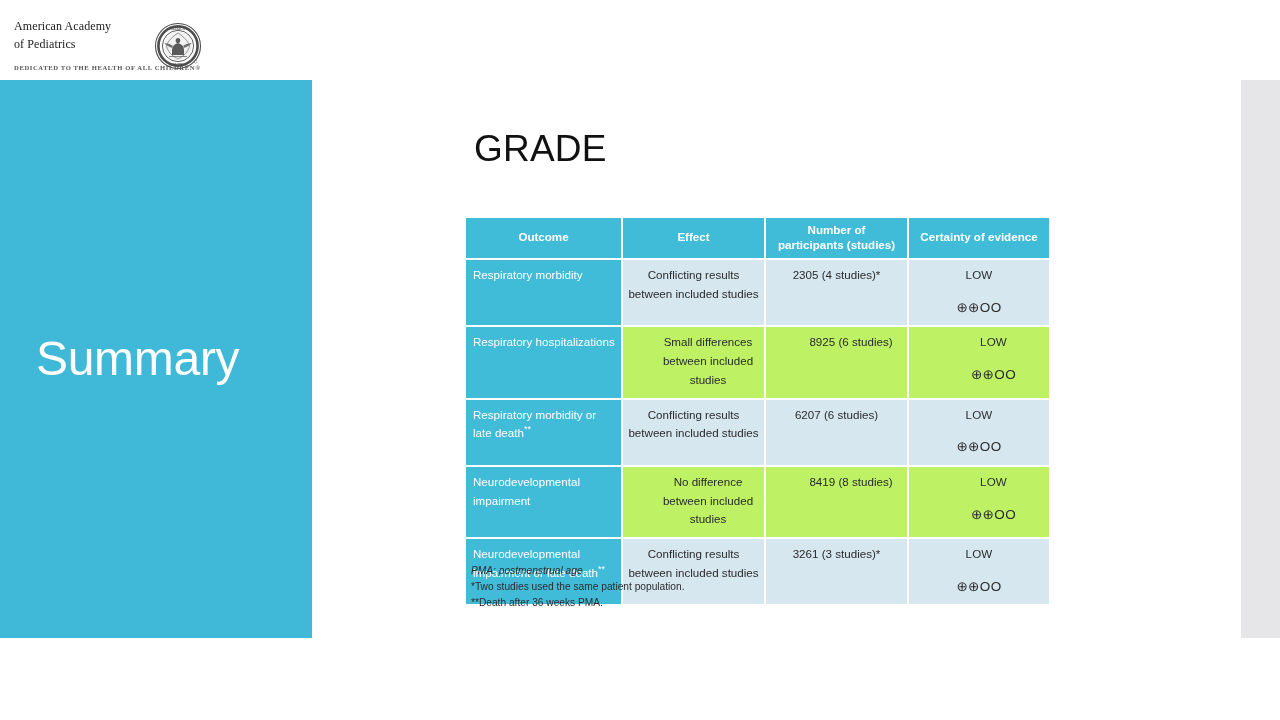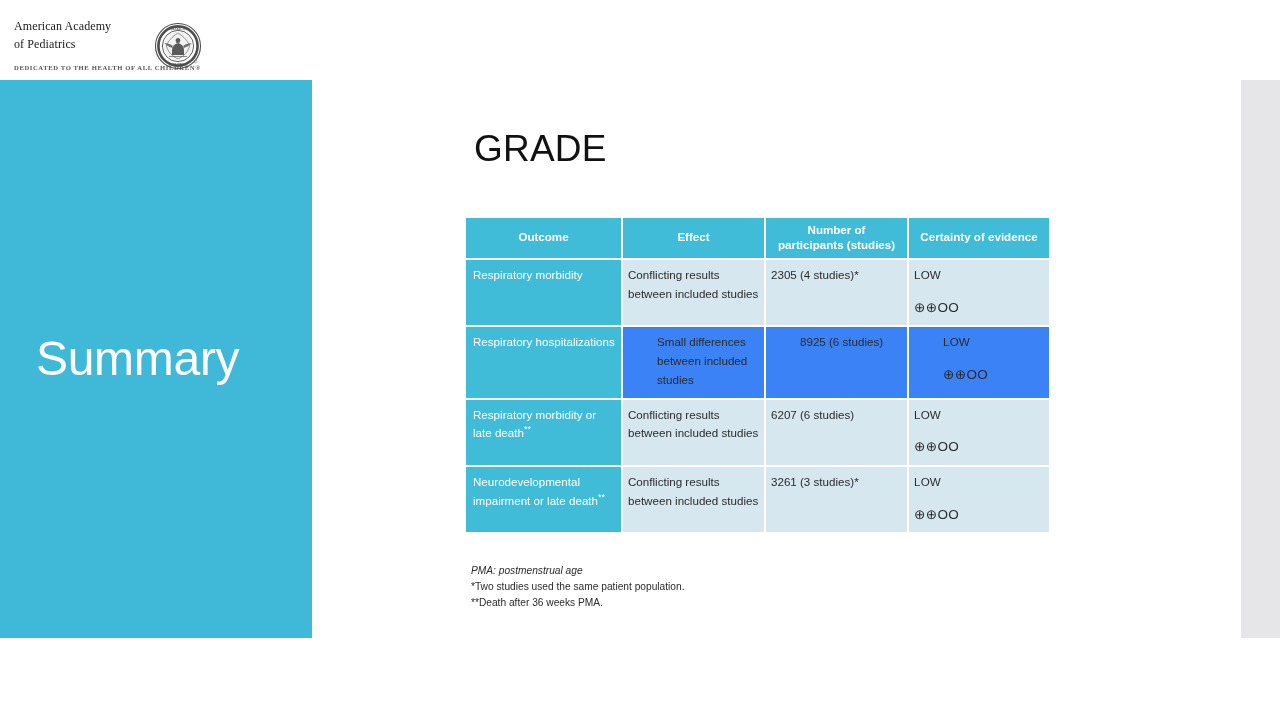--- a/index.html
+++ b/index.html
@@ -128,23 +128,24 @@
     line-height: 18.7px;
   }
   .cell-outcome {
     background: #41bcd8;
     color: #ffffff;
     font-weight: normal;
     text-align: left;
     padding-left: 7px !important;
   }
   .cell-data {
+    text-align: center;
   }
   .row-a .cell-data { background: #d6e7f0; }
-  .row-b .cell-data { background: #3b82f6; padding-left: 34px; }
+  .row-b .cell-data { background: #bef264; padding-left: 34px; }
 
   .cert-grade {
     display: block;
     letter-spacing: 0.2px;
   }
   .cert-symbols {
     display: block;
     margin-top: 14px;
     font-size: 13.5px;
     letter-spacing: 0.4px;
@@ -243,20 +244,29 @@
     </tr>
     <tr class="row-a">
       <td class="cell-outcome"><span>Respiratory morbidity or late death</span><sup class="fn">**</sup></td>
       <td class="cell-data">Conflicting results between included studies</td>
       <td class="cell-data">6207 (6 studies)</td>
       <td class="cell-data">
         <span class="cert-grade">LOW</span>
         <span class="cert-symbols">⊕⊕OO</span>
       </td>
     </tr>
+    <tr class="row-b">
+      <td class="cell-outcome"><span>Neurodevelopmental impairment</span><sup class="fn"></sup></td>
+      <td class="cell-data">No difference between included studies</td>
+      <td class="cell-data">8419 (8 studies)</td>
+      <td class="cell-data">
+        <span class="cert-grade">LOW</span>
+        <span class="cert-symbols">⊕⊕OO</span>
+      </td>
+    </tr>
     <tr class="row-a">
       <td class="cell-outcome"><span>Neurodevelopmental impairment or late death</span><sup class="fn">**</sup></td>
       <td class="cell-data">Conflicting results between included studies</td>
       <td class="cell-data">3261 (3 studies)*</td>
       <td class="cell-data">
         <span class="cert-grade">LOW</span>
         <span class="cert-symbols">⊕⊕OO</span>
       </td>
     </tr>
   </tbody>

